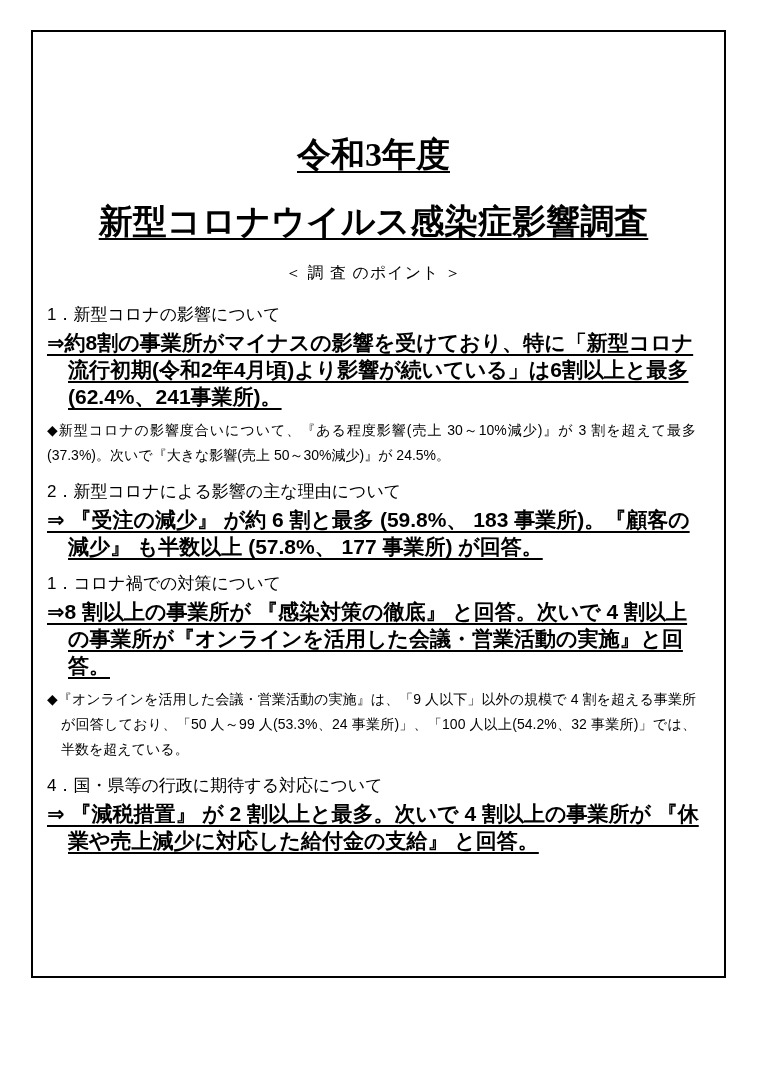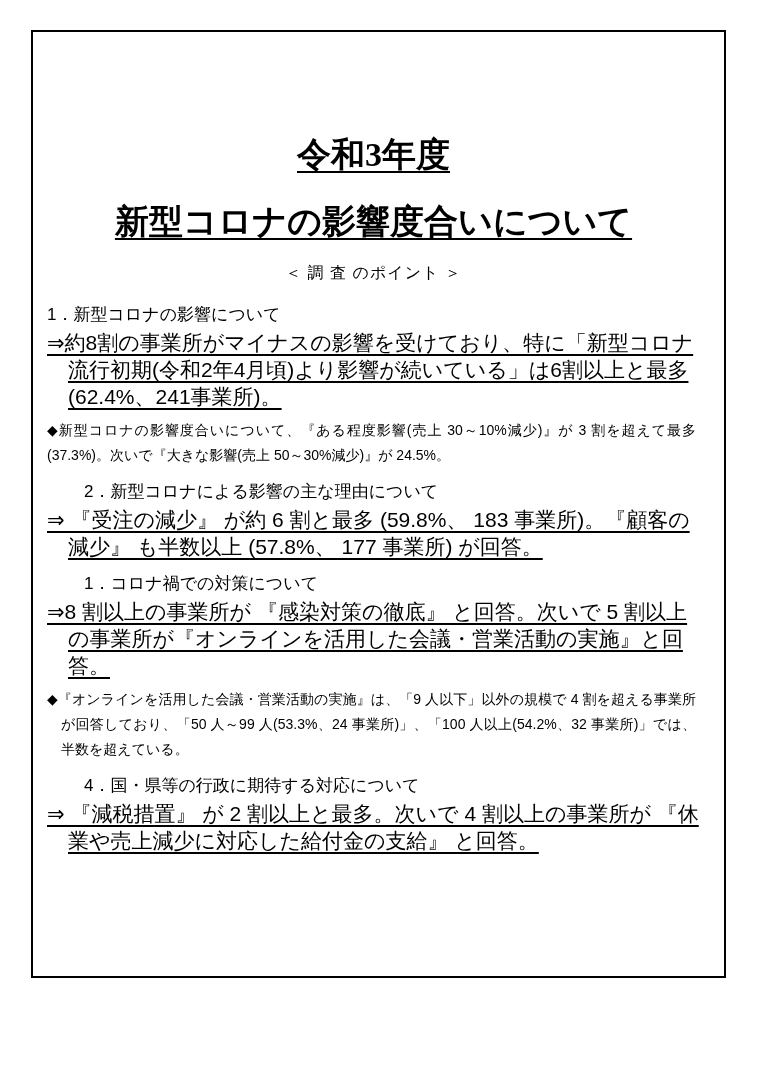--- a/index.html
+++ b/index.html
@@ -59,27 +59,26 @@
     letter-spacing: 1px;
     text-align: center;
   }
   .heading {
     margin: 20px 0 0 0;
     font-size: 17px;
     line-height: 21px;
   }
   section.later .heading {
     margin-top: 13px;
-    margin-left: 37px;
   }
   .summary {
     margin: 4px 0 0 0;
     font-size: 21px;
     line-height: 27px;
-    font-weight: normal;
+    font-weight: bold;
     padding-left: 21px;
     text-indent: -21px;
     text-decoration: underline;
     text-decoration-thickness: 2px;
     text-underline-offset: 4px;
   }
   .note {
     margin: 8px 4px 0 0;
     font-size: 14px;
     line-height: 25px;
@@ -90,39 +89,39 @@
     text-indent: -14px;
   }
 </style>
 </head>
 <body>
 
 <div class="frame">
 
   <h1 class="title1"><span class="u">令和3年度</span></h1>
 
-  <h1 class="title2"><span class="u">新型コロナの影響度合いについて</span></h1>
+  <h1 class="title2"><span class="u">新型コロナウイルス感染症影響調査</span></h1>
 
 
   <p class="points">＜ 調 査 のポイント ＞</p>
 
   <section>
     <p class="heading">1．新型コロナの影響について</p>
     <p class="summary">⇒約8割の事業所がマイナスの影響を受けており、特に「新型コロナ流行初期(令和2年4月頃)より影響が続いている」は6割以上と最多(62.4%、241事業所)。</p>
     <p class="note">◆新型コロナの影響度合いについて、『ある程度影響(売上 30～10%減少)』が 3 割を超えて最多(37.3%)。次いで『大きな影響(売上 50～30%減少)』が 24.5%。</p>
   </section>
 
   <section class="later">
     <p class="heading">2．新型コロナによる影響の主な理由について</p>
     <p class="summary">⇒ 『受注の減少』 が約 6 割と最多 (59.8%、 183 事業所)。『顧客の減少』 も半数以上 (57.8%、 177 事業所) が回答。</p>
   </section>
 
   <section class="later">
     <p class="heading">1．コロナ禍での対策について</p>
-    <p class="summary">⇒8 割以上の事業所が 『感染対策の徹底』 と回答。次いで 5 割以上の事業所が『オンラインを活用した会議・営業活動の実施』と回答。</p>
+    <p class="summary">⇒8 割以上の事業所が 『感染対策の徹底』 と回答。次いで 4 割以上の事業所が『オンラインを活用した会議・営業活動の実施』と回答。</p>
     <p class="note hang">◆『オンラインを活用した会議・営業活動の実施』は、「9 人以下」以外の規模で 4 割を超える事業所が回答しており、「50 人～99 人(53.3%、24 事業所)」、「100 人以上(54.2%、32 事業所)」では、半数を超えている。</p>
   </section>
 
   <section class="later">
     <p class="heading">4．国・県等の行政に期待する対応について</p>
     <p class="summary">⇒ 『減税措置』 が 2 割以上と最多。次いで 4 割以上の事業所が 『休業や売上減少に対応した給付金の支給』 と回答。</p>
   </section>
 
 </div>
 

